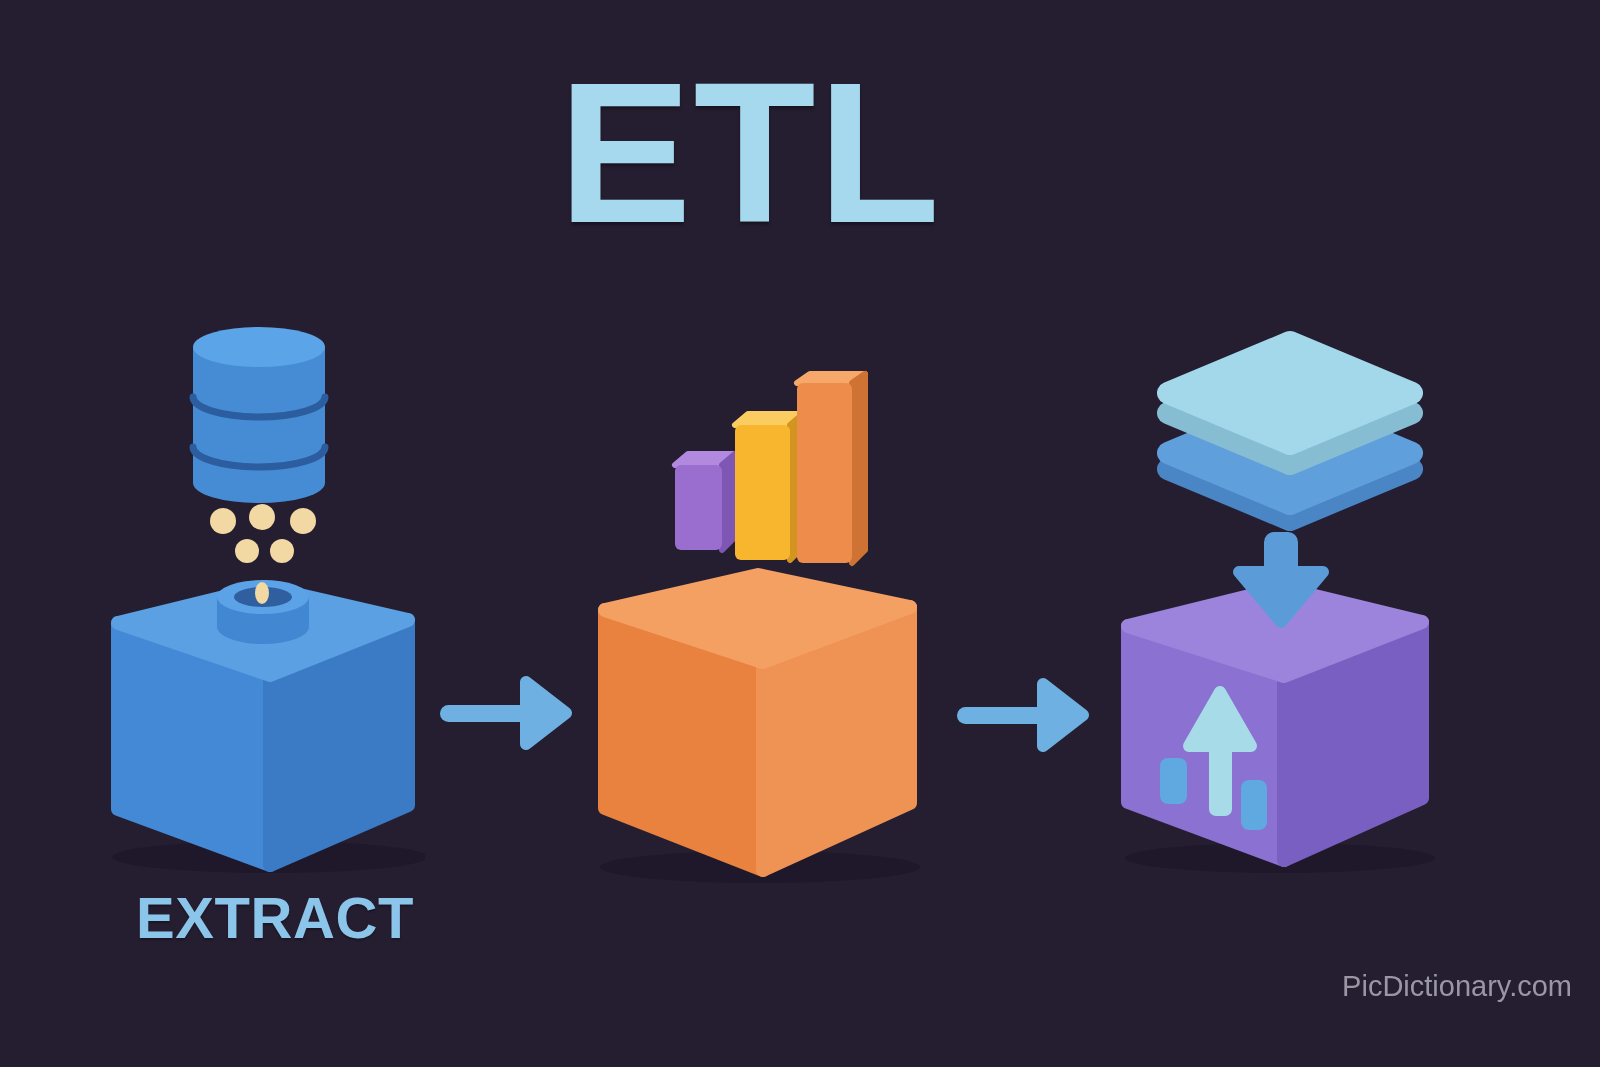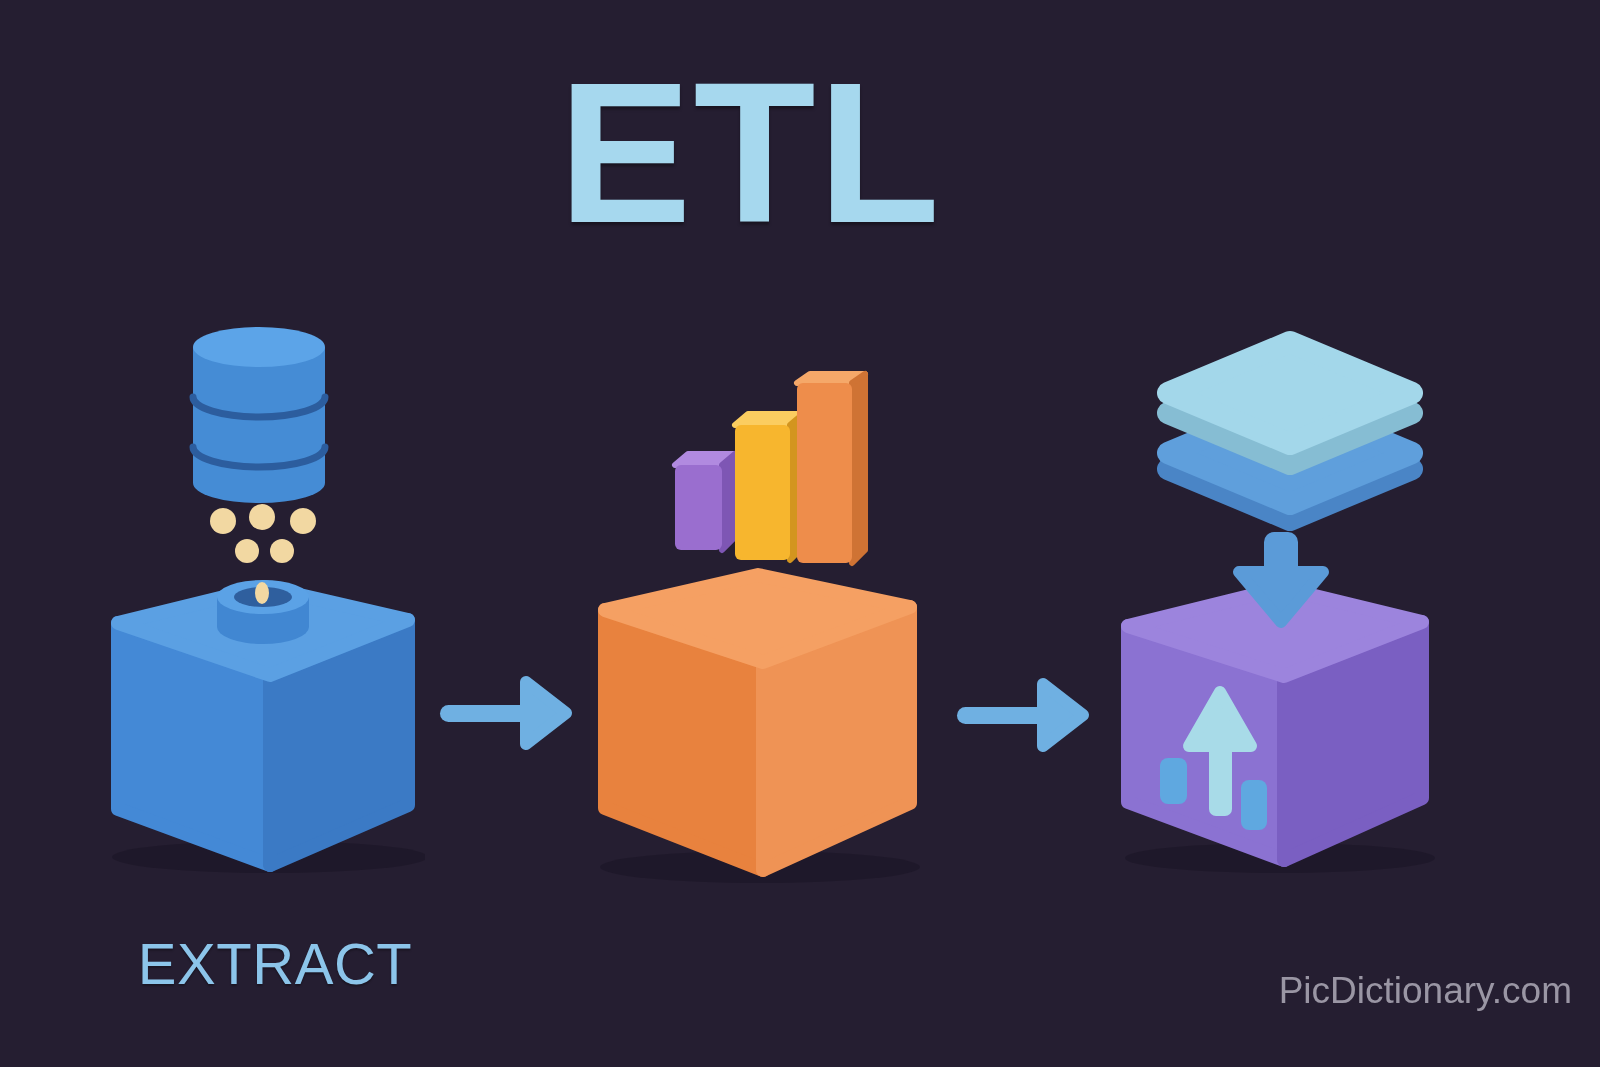--- a/index.html
+++ b/index.html
@@ -16,32 +16,32 @@
     white-space: nowrap;
   }
   .subtitle {
     left: 755px; top: 264px; transform: translateX(-50%);
     font-size: 56px; font-weight: bold; line-height: 1;
     letter-spacing: 0.015em; color: var(--subtitle-text, #84bce7);
     text-shadow: 0 2px 2px rgba(0,0,0,0.3);
     white-space: nowrap;
   }
   .stage-label {
-    top: 935px; transform: translateX(-50%);
-    font-size: 58px; font-weight: normal; line-height: 1;
+    top: 889px; transform: translateX(-50%);
+    font-size: 58px; font-weight: bold; line-height: 1;
     letter-spacing: 0.01em; color: var(--label-text, #8cc5ea);
     text-shadow: 0 2px 2px rgba(0,0,0,0.3);
     white-space: nowrap;
   }
   .stage-label.extract   { left: 275px; }
   .stage-label.transform { left: 745px; }
   .stage-label.load      { left: 1232px; }
   .watermark {
     right: 28px; top: 972px;
-    font-size: 37px; font-weight: normal; line-height: 1;
+    font-size: 29px; font-weight: normal; line-height: 1;
     color: var(--watermark-text, #9a96a4);
     white-space: nowrap;
     text-align: center;
   }
   svg { display: block; }
 </style>
 </head>
 <body>
 
 <div class="canvas">

